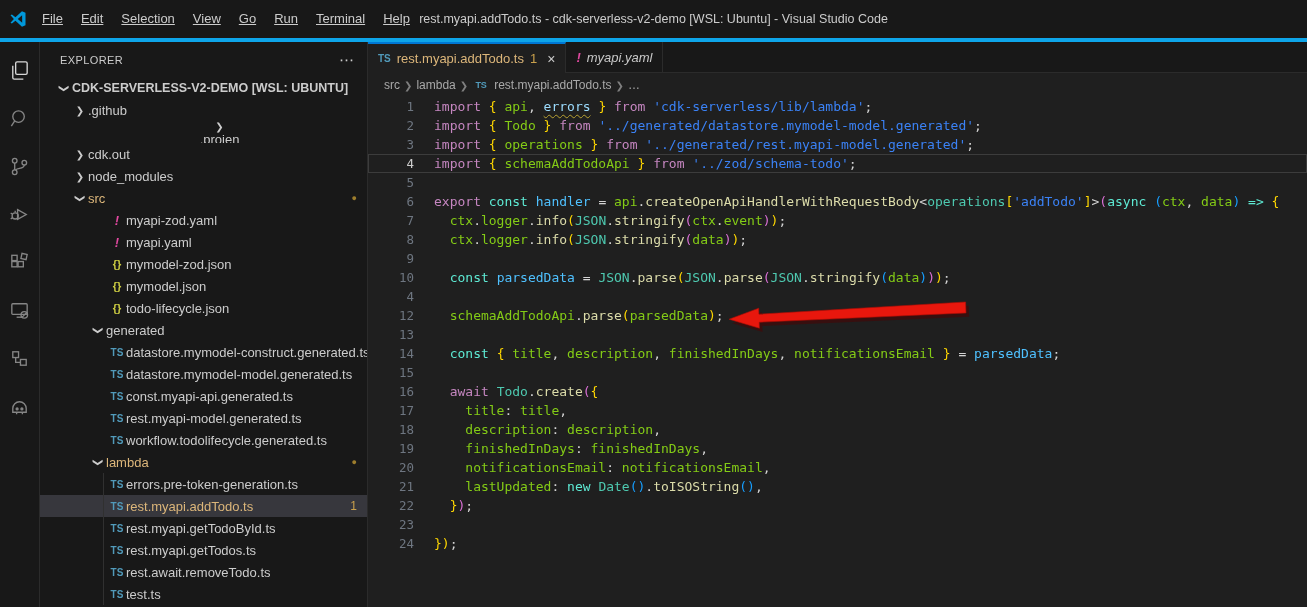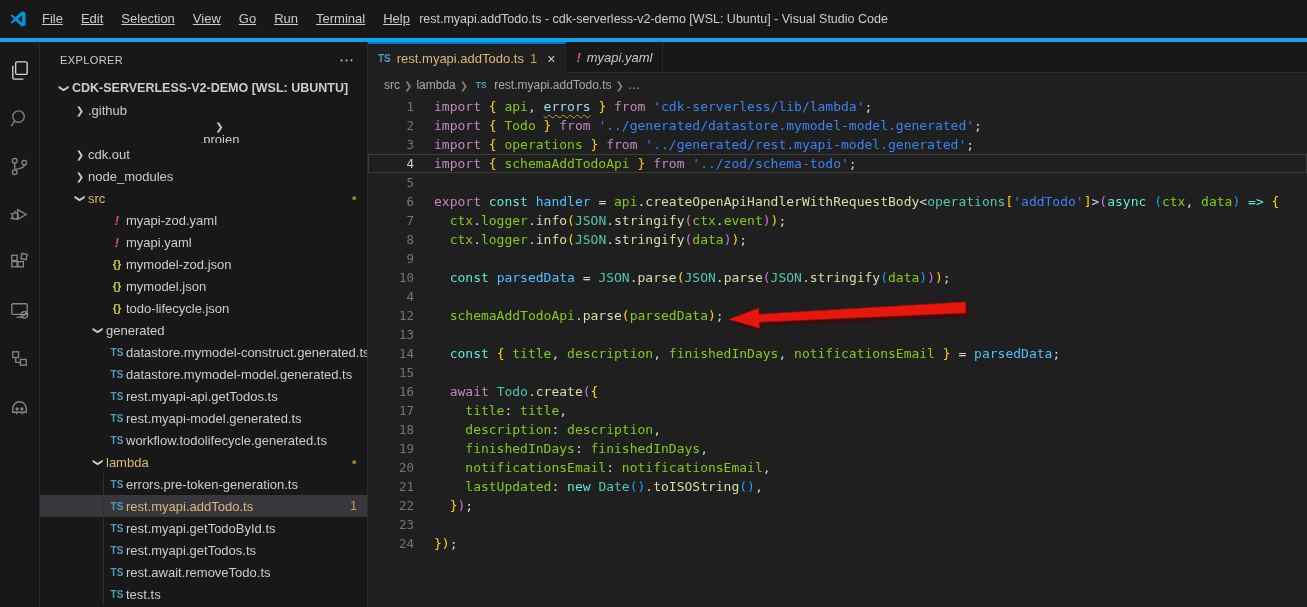--- a/index.html
+++ b/index.html
@@ -219,21 +219,21 @@
           <div class="row lv3" style="padding-left: 68px;">
             <span class="ficon ts">TS</span>
             <span class="lbl">datastore.mymodel-construct.generated.ts</span>
           </div>
           <div class="row lv3" style="padding-left: 68px;">
             <span class="ficon ts">TS</span>
             <span class="lbl">datastore.mymodel-model.generated.ts</span>
           </div>
           <div class="row lv3" style="padding-left: 68px;">
             <span class="ficon ts">TS</span>
-            <span class="lbl">rest.myapi-api.getTodos.ts</span>
+            <span class="lbl">const.myapi-api.generated.ts</span>
           </div>
           <div class="row lv3" style="padding-left: 68px;">
             <span class="ficon ts">TS</span>
             <span class="lbl">rest.myapi-model.generated.ts</span>
           </div>
           <div class="row lv3" style="padding-left: 68px;">
             <span class="ficon ts">TS</span>
             <span class="lbl">workflow.todolifecycle.generated.ts</span>
           </div>
           <div class="row lv2 gold" style="padding-left: 50px;">

